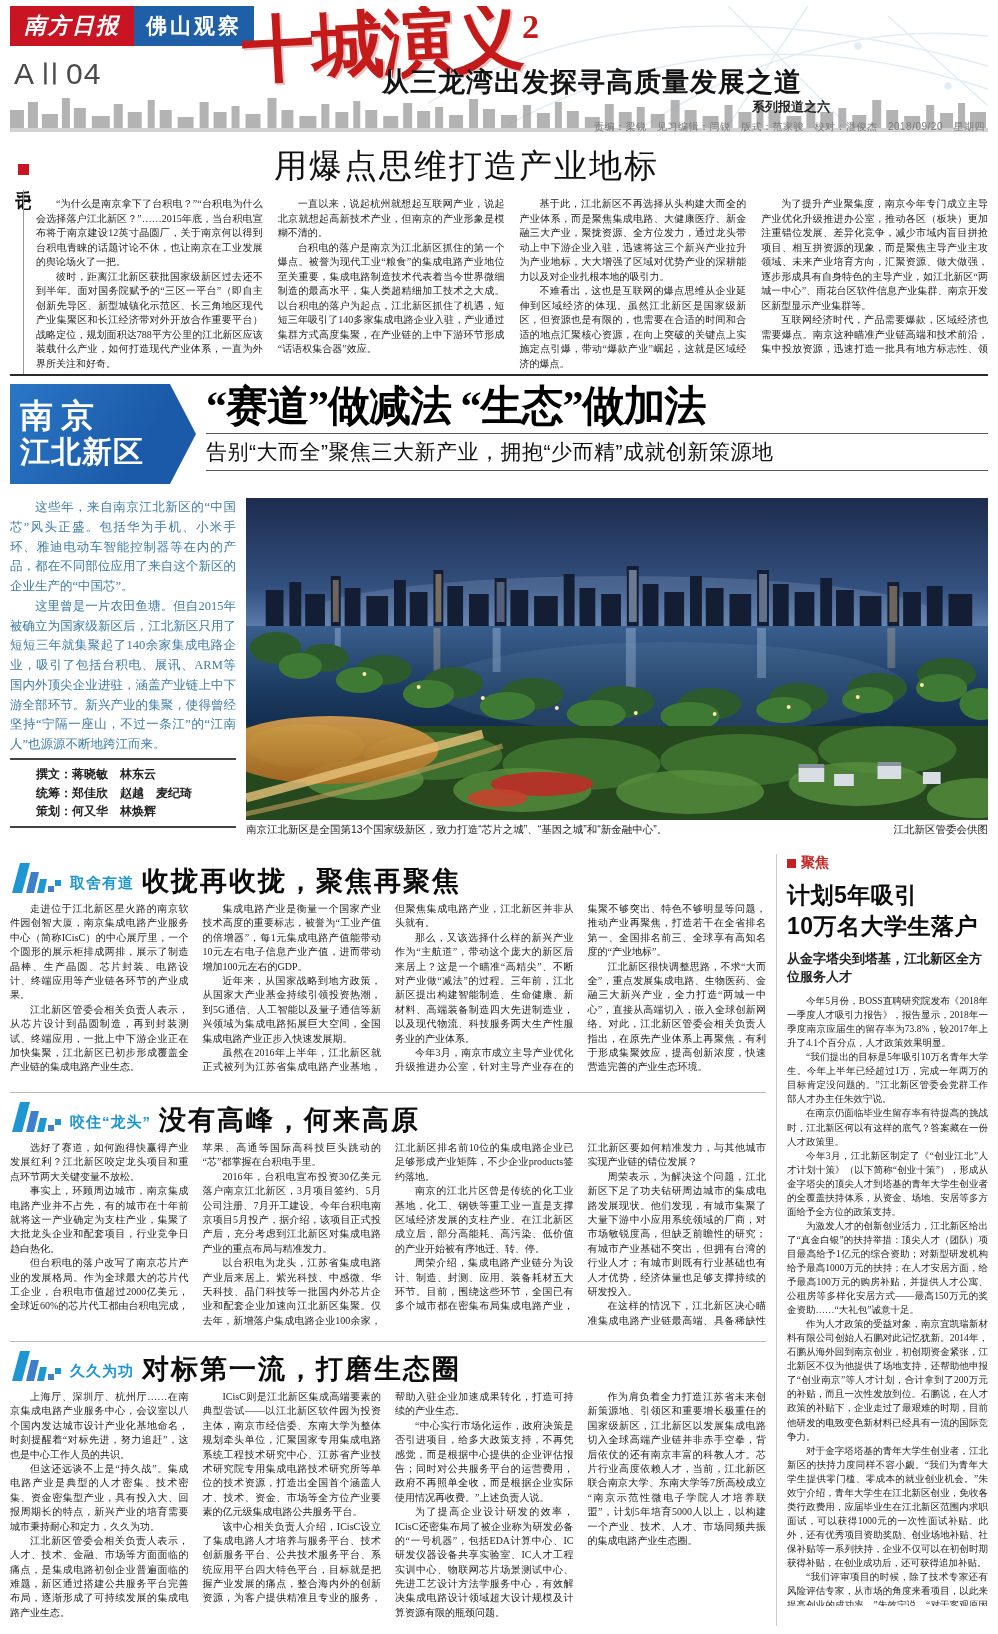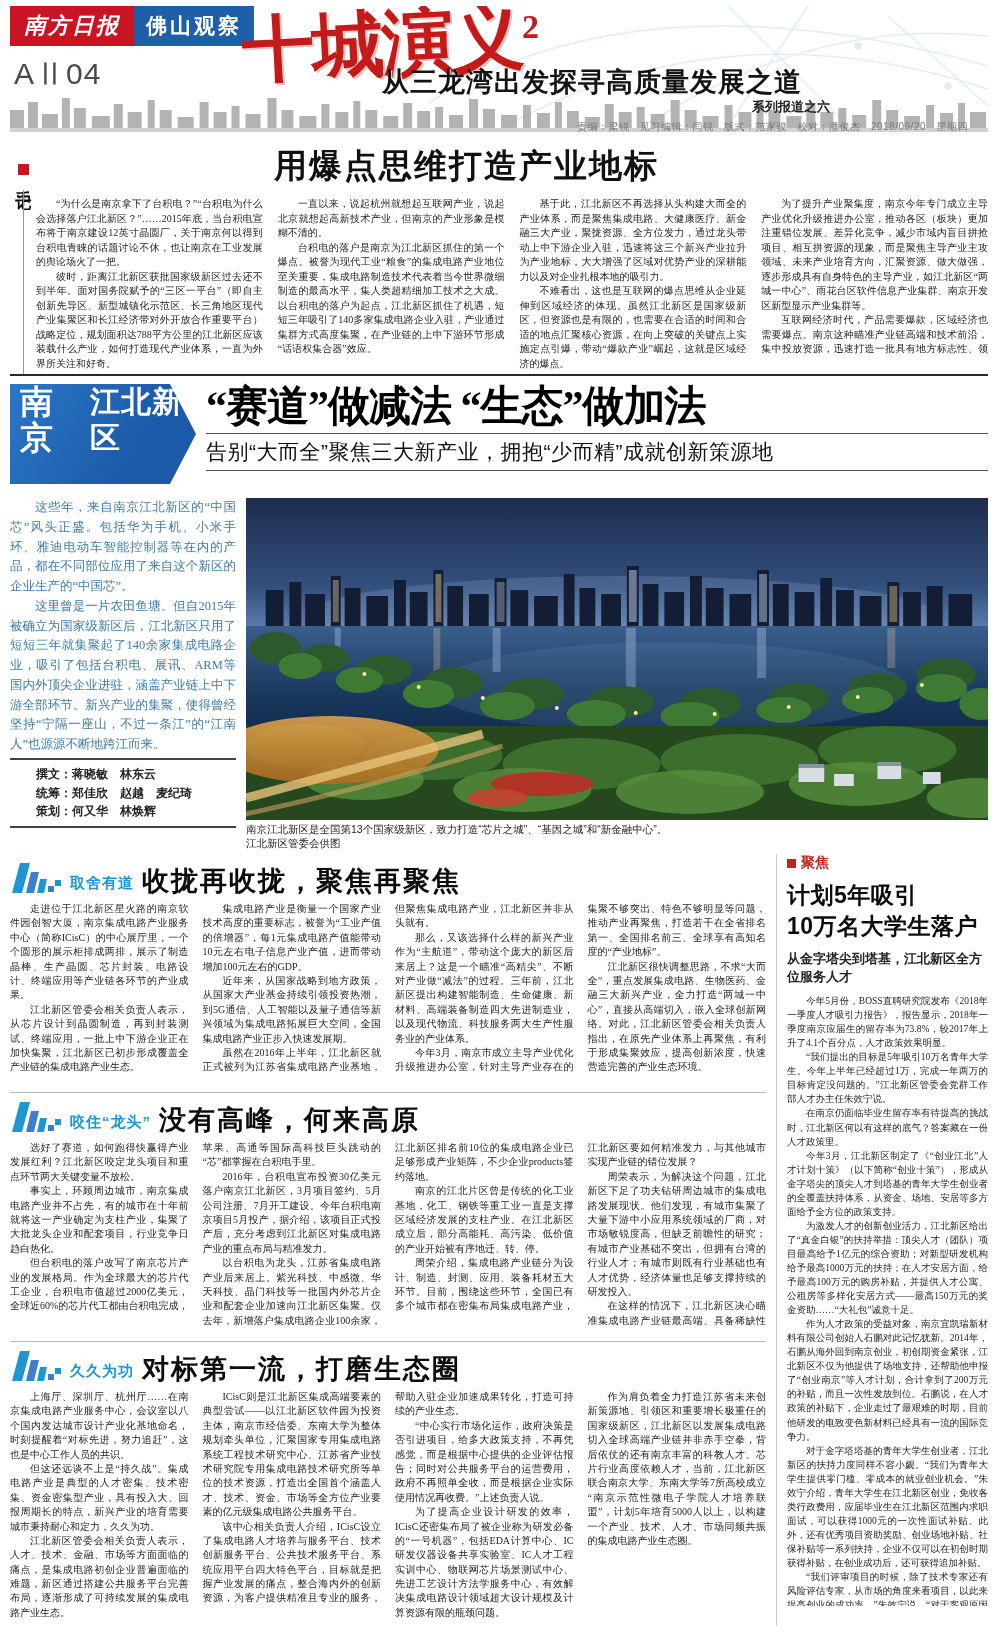--- a/index.html
+++ b/index.html
@@ -20,61 +20,61 @@
   .series-title-wrap{position:absolute;left:232px;top:2px;z-index:3;white-space:nowrap;}
   .series-title{font-size:72px;line-height:1;color:#c41a1a;font-weight:900;
                 font-family:"Liberation Serif",serif;transform:rotate(-3deg);display:inline-block;
                 text-shadow:2px 2px 0 rgba(160,20,20,.25);letter-spacing:-2px;}
   .series-sup{font-size:34px;color:#c41a1a;font-weight:900;vertical-align:top;}
   .series-sub{position:absolute;left:372px;top:58px;z-index:3;font-size:27px;font-weight:900;
               color:#141414;font-family:"Liberation Sans",sans-serif;letter-spacing:1px;
               text-shadow:1px 1px 0 rgba(255,255,255,.8);white-space:nowrap;}
   .series-tag{position:absolute;left:742px;top:92px;z-index:3;font-size:13px;font-weight:bold;
               color:#222;font-family:"Liberation Sans",sans-serif;}
-  .byline{position:absolute;right:20px;bottom:0;z-index:3;font-size:10px;color:#777;
+  .byline{position:absolute;right:3px;bottom:0;z-index:3;font-size:10px;color:#777;
           font-family:"Liberation Sans",sans-serif;letter-spacing:.5px;}
   
   .shouji{display:flex;margin-top:6px;height:234px;border-bottom:2px solid #2a2a2a;}
   .shouji-label{width:26px;display:flex;flex-direction:column;align-items:center;padding-top:24px;flex:none;}
   .shouji-sq{width:11px;height:11px;background:#c81423;margin-bottom:3px;}
   .shouji-chars{writing-mode:vertical-rl;font-size:16px;font-weight:bold;letter-spacing:3px;
                 font-family:"Liberation Sans",sans-serif;color:#111;}
   .shouji-rule{width:1px;flex:1;background:#999;margin-top:6px;}
   .shouji-main{flex:1;min-width:0;}
-  .shouji-title{font-size:33px;font-weight:700;font-family:"Liberation Sans",sans-serif;
+  .shouji-title{font-size:33px;font-weight:400;font-family:"Liberation Sans",sans-serif;
                 color:#111;margin:4px 0 8px 25%;letter-spacing:2px;}
   .shouji-body{height:178px;overflow:hidden;column-count:4;column-gap:15px;column-fill:auto;
                font-size:10px;line-height:1.45;text-align:justify;}
   p{margin:0;text-indent:2em;}
   
   .mainhead{display:flex;margin-top:8px;height:106px;}
   .loc-box{flex:none;width:186px;height:100px;background:linear-gradient(120deg,#2a77c6,#1b5aa8 70%);
            clip-path:polygon(0 0,86% 0,100% 50%,86% 100%,0 100%);
            color:#fff;font-family:"Liberation Sans",sans-serif;font-weight:900;
-           display:flex;flex-direction:row;justify-content:center;padding-left:10px;box-sizing:border-box;}
+           display:flex;flex-direction:column;justify-content:center;padding-left:10px;box-sizing:border-box;}
   .loc-line1{font-size:33px;letter-spacing:8px;line-height:1.1;}
   .loc-line2{font-size:30px;letter-spacing:1px;line-height:1.2;}
   .headline-wrap{flex:1;min-width:0;padding-left:10px;}
   .headline{font-size:42px;font-weight:900;font-family:"Liberation Serif",serif;color:#000;
             line-height:1.05;letter-spacing:-1px;white-space:nowrap;}
   .subheadline{margin-top:5px;border-top:1px solid #555;border-bottom:1px solid #555;
                padding:4px 0;font-size:21px;font-weight:400;color:#111;
                font-family:"Liberation Sans",sans-serif;letter-spacing:.5px;white-space:nowrap;}
   
   .intro-row{display:flex;margin-top:8px;height:346px;}
   .intro-col{flex:none;width:236px;padding-right:10px;box-sizing:border-box;display:flex;flex-direction:column;}
   .intro-text{height:252px;overflow:hidden;font-size:12.5px;line-height:1.58;color:#3d7ba6;
               text-align:justify;}
   .credits{margin-top:8px;border-top:2px solid #444;border-bottom:2px solid #444;padding:5px 0 5px 26px;
            font-size:12px;font-weight:bold;color:#222;font-family:"Liberation Sans",sans-serif;line-height:1.55;}
   .credits p{text-indent:0;}
   .photo-col{flex:1;min-width:0;}
   .photo{width:100%;height:322px;display:block;background:#10203a;}
   .caption-row{display:flex;justify-content:space-between;font-size:10.5px;color:#222;
-               font-family:"Liberation Sans",sans-serif;padding-top:3px;flex-direction:column;}
+               font-family:"Liberation Sans",sans-serif;padding-top:3px;}
   
   .content{display:flex;margin-top:10px;height:772px;}
   .left-sections{flex:none;width:766px;padding-right:10px;box-sizing:border-box;}
   .section{padding-top:6px;}
   .section + .section{border-top:1px solid #bbb;margin-top:8px;}
   .sec-head{display:flex;align-items:flex-end;gap:8px;margin-bottom:6px;}
   .sec-logo{flex:none;width:52px;height:36px;}
   .sec-tag{font-size:15px;font-weight:bold;color:#1e96d2;font-family:"Liberation Sans",sans-serif;
            padding-bottom:3px;letter-spacing:1px;}
   .sec-title{font-size:27px;font-weight:900;color:#0d0d0d;font-family:"Liberation Sans",sans-serif;

